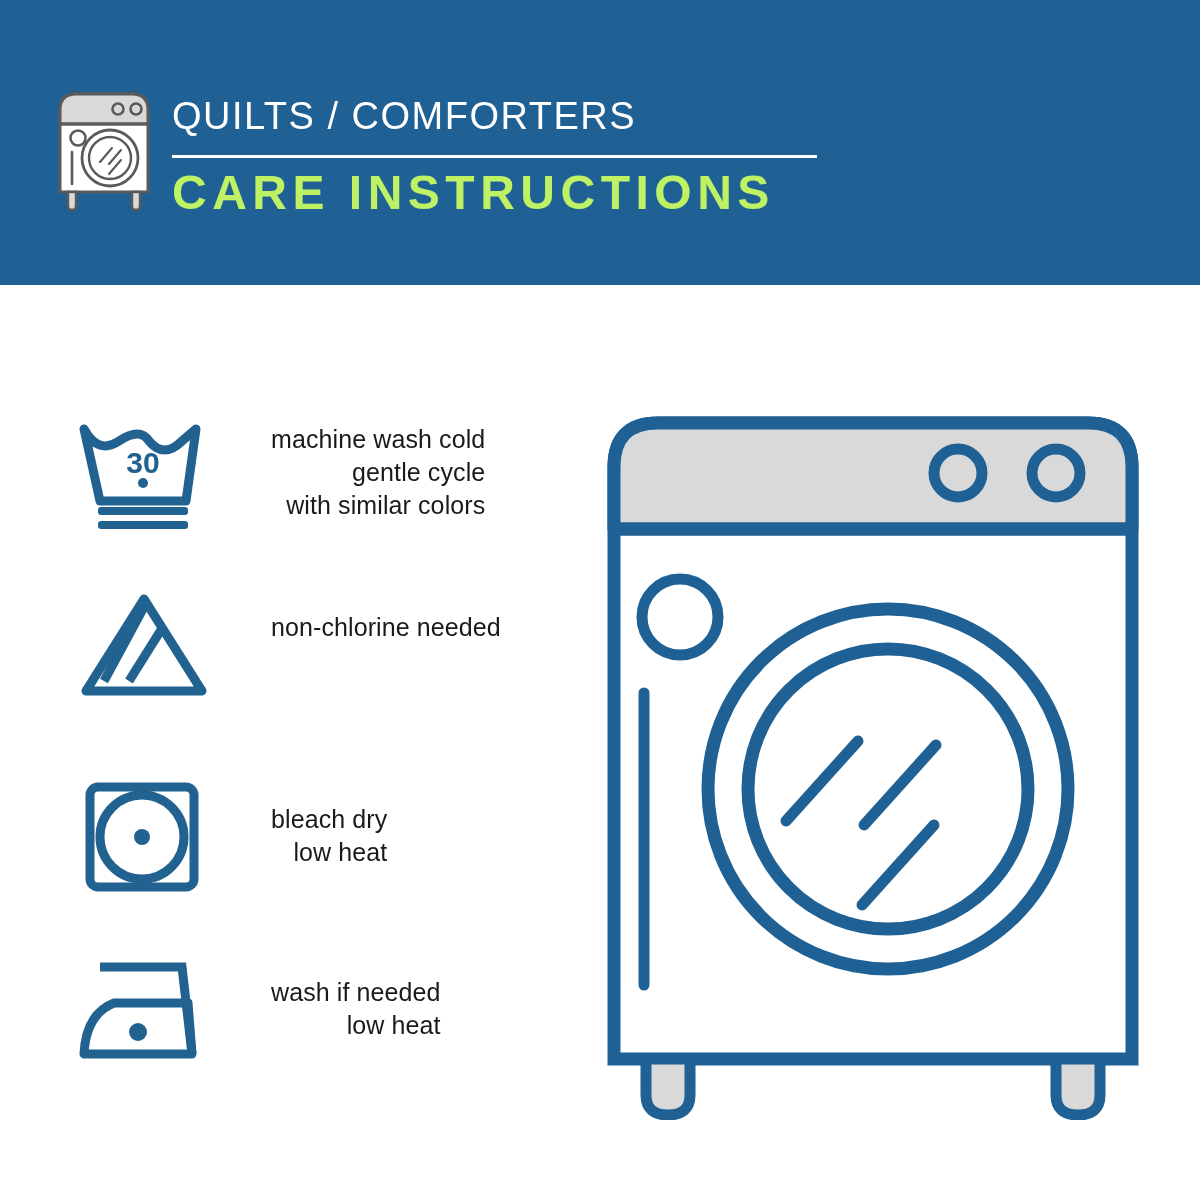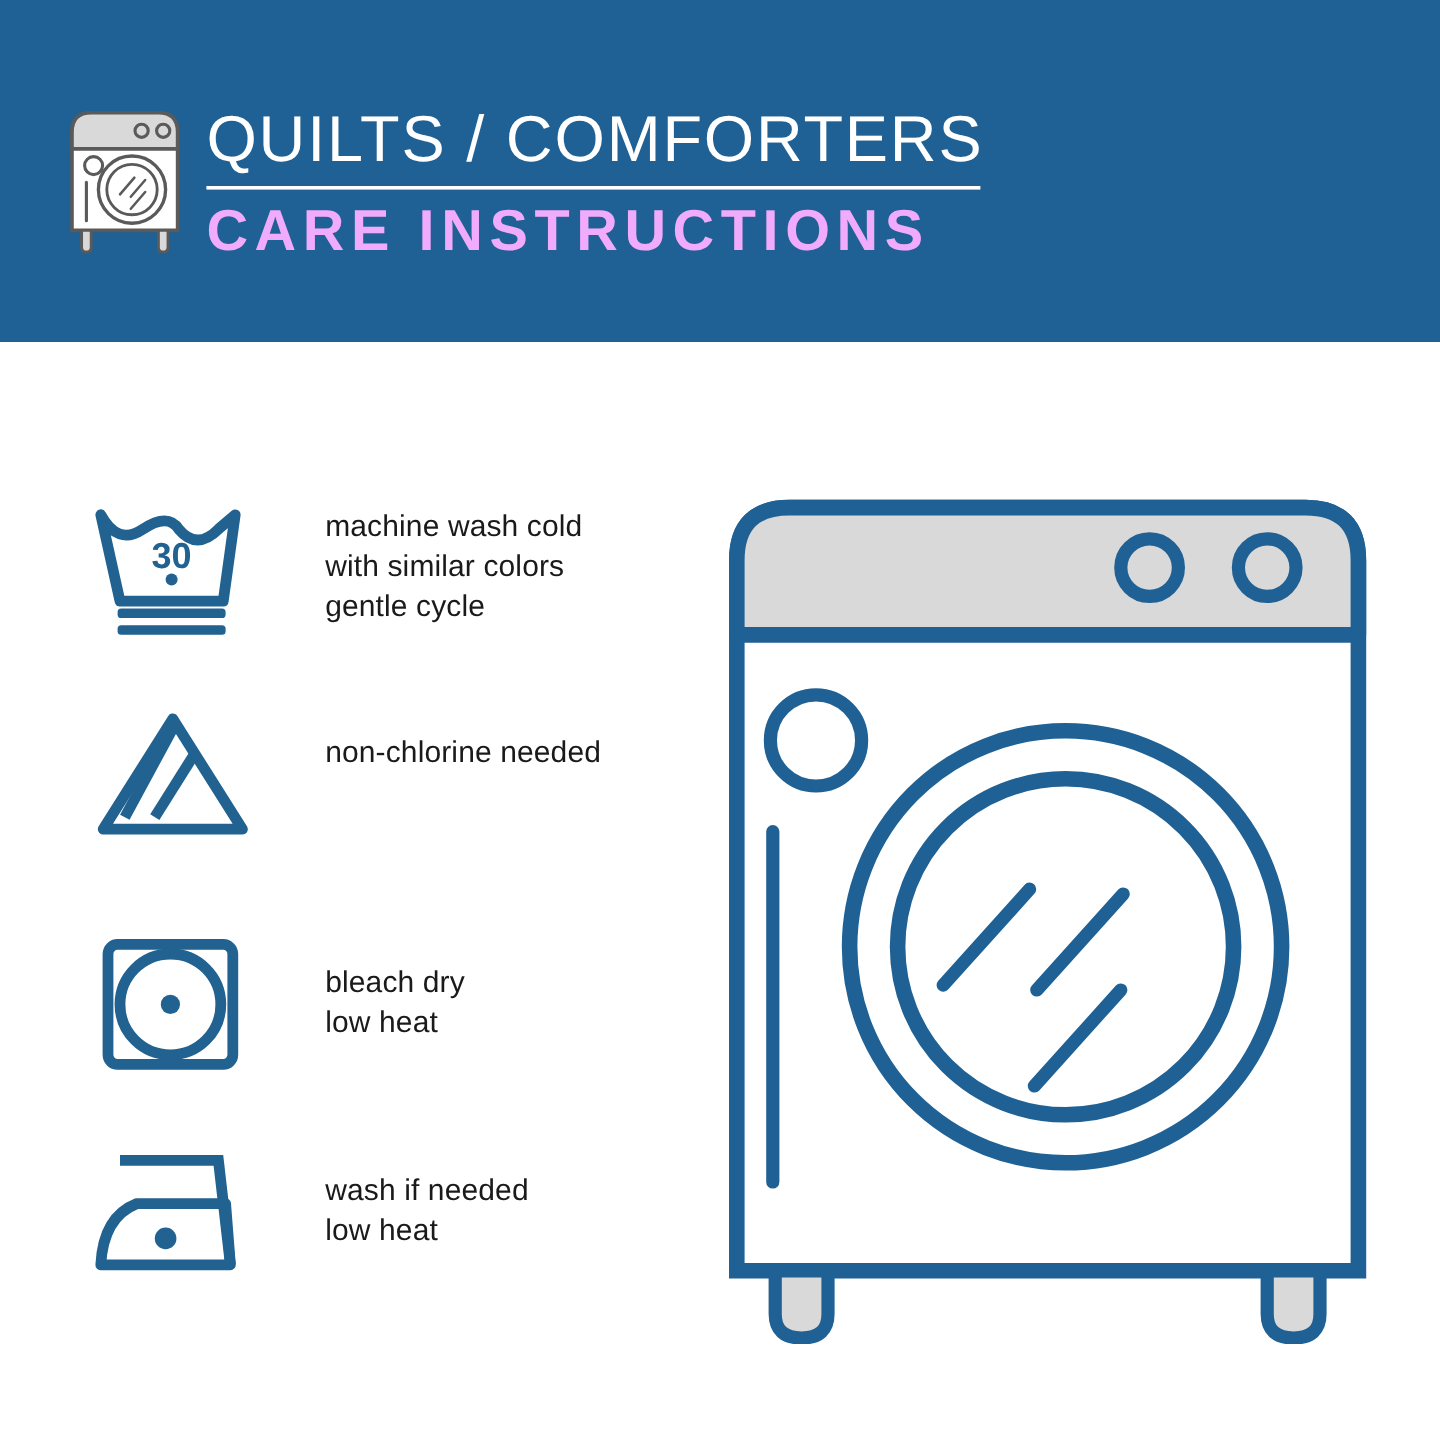--- a/index.html
+++ b/index.html
@@ -35,39 +35,39 @@
     height: 130px;
   }
   #header-titles {
     position: absolute;
     left: 172px;
     top: 86px;
     width: 650px;
   }
   #title-line1 {
     font-family: "Liberation Sans", sans-serif;
-    font-size: 54px;
+    font-size: 38px;
     font-weight: 300;
     letter-spacing: 1.5px;
     color: #ffffff;
     line-height: 60px;
     white-space: nowrap;
   }
   #title-divider {
     width: 645px;
     height: 3px;
     background: #ffffff;
     margin: 9px 0 8px 0;
   }
   #title-line2 {
     font-family: "Liberation Sans", sans-serif;
     font-size: 48px;
     font-weight: 700;
     letter-spacing: 5.5px;
-    color: #f0abfc;
+    color: #bef264;
     line-height: 54px;
     white-space: nowrap;
   }
 
   
   .care-row {
     position: absolute;
     left: 18px;
     width: 560px;
     height: 120px;
@@ -81,20 +81,21 @@
   }
   .care-text {
     position: absolute;
     left: 253px;
     font-family: "Liberation Sans", sans-serif;
     font-size: 25px;
     font-weight: 400;
     color: #1a1a1a;
     line-height: 33px;
     letter-spacing: 0.1px;
+    text-align: right;
   }
   .care-text div { white-space: nowrap; }
 
   #row-wash   { top: 415px; }
   #row-bleach { top: 585px; }
   #row-dry    { top: 775px; }
   #row-iron   { top: 950px; }
 
   #text-wash   { top: 8px; }
   #text-bleach { top: 26px; }
@@ -161,22 +162,22 @@
         <rect x="24" y="92" width="90" height="8" rx="3" fill="#216290"></rect>
         <rect x="24" y="106" width="90" height="8" rx="3" fill="#216290"></rect>
 
         <text x="69" y="58" font-family="Liberation Sans, sans-serif" font-size="30" font-weight="700" fill="#216290" text-anchor="middle">30</text>
 
         <circle cx="69" cy="68" r="5" fill="#216290"></circle>
       </svg>
     </div>
     <div class="care-text" id="text-wash">
       <div>machine wash cold</div>
+      <div>gentle cycle</div>
       <div>with similar colors</div>
-      <div>gentle cycle</div>
     </div>
   </div>
 
   <div class="care-row" id="row-bleach">
     <div class="care-icon">
       <svg viewBox="0 0 150 120" width="150" height="120">
 
         <path d="M70 14 L128 106 L12 106 Z" fill="none" stroke="#216290" stroke-width="9" stroke-linejoin="round"></path>
 
         <line x1="70" y1="22" x2="30" y2="96" stroke="#216290" stroke-width="9" stroke-linecap="butt"></line>

